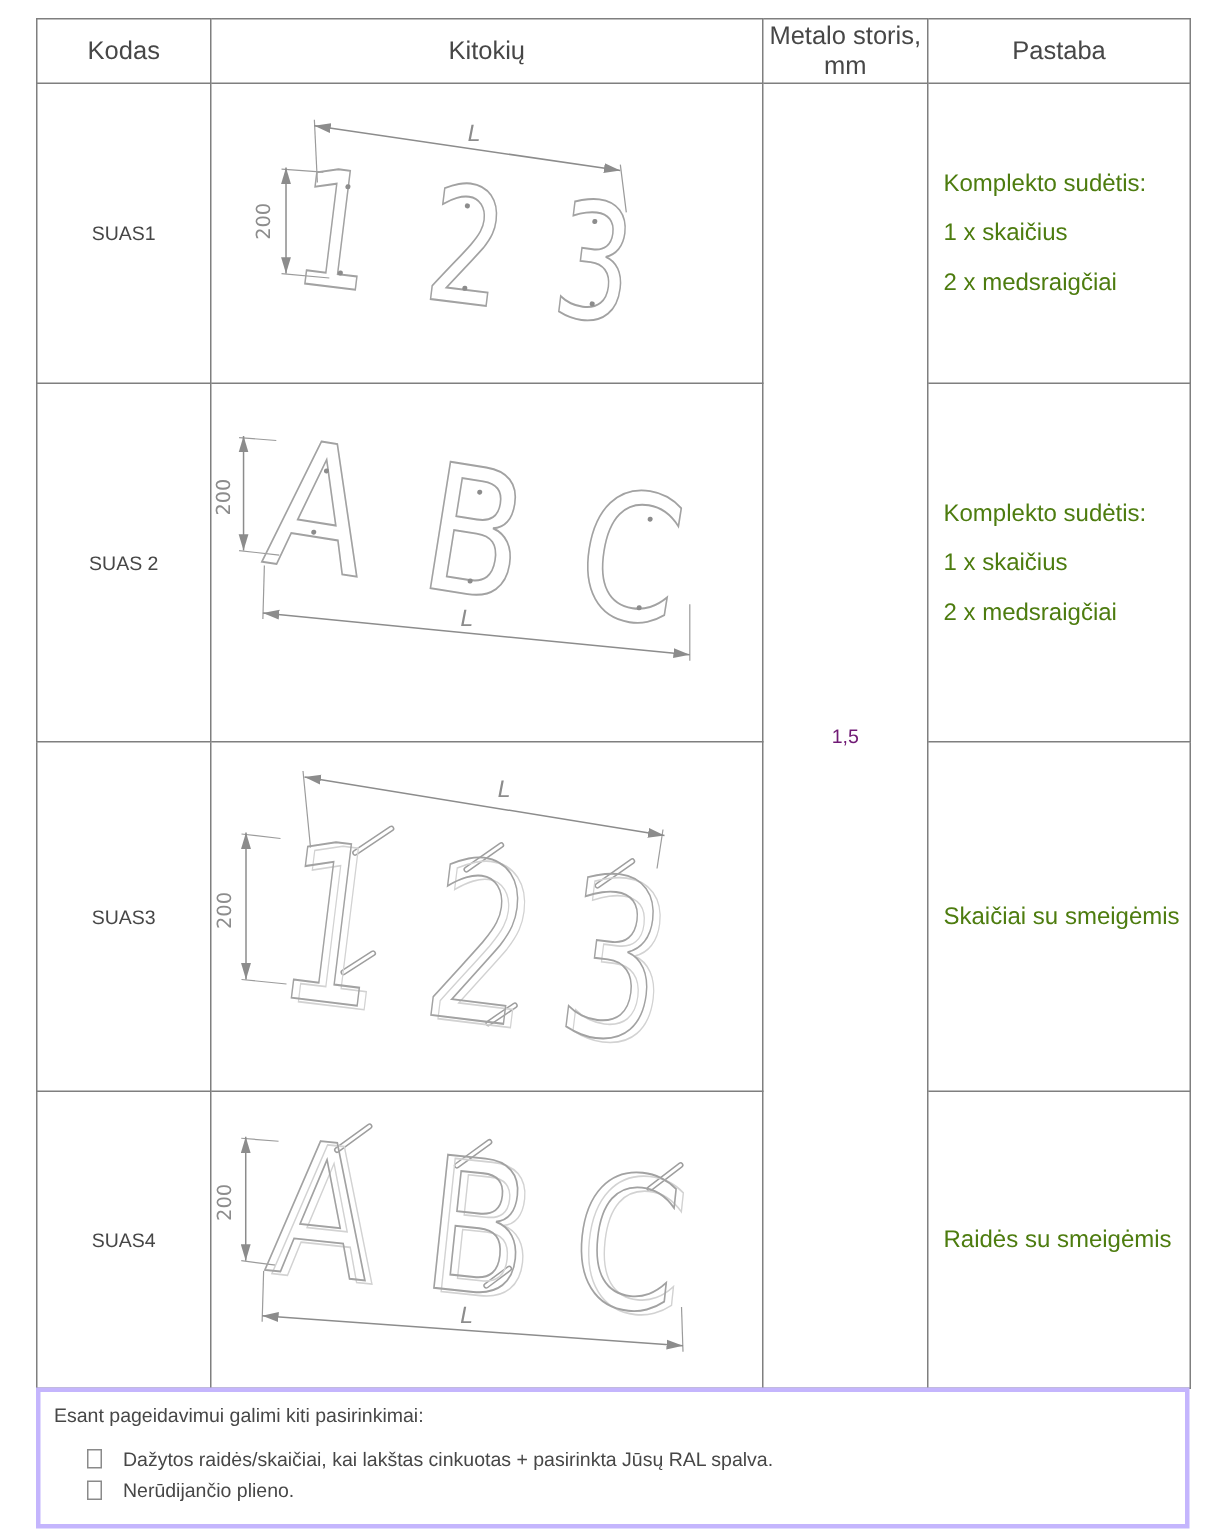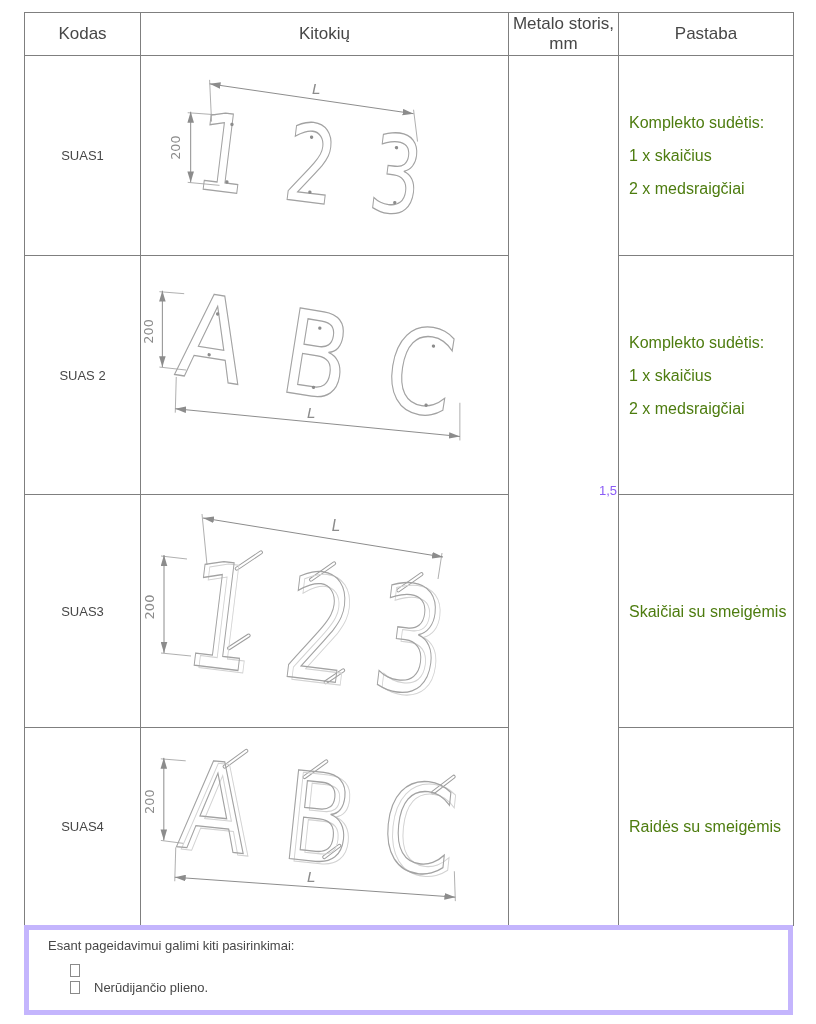--- a/index.html
+++ b/index.html
@@ -4,40 +4,40 @@
 <style>
   html,body{margin:0;padding:0;background:#ffffff;}
   body{width:816px;height:1024px;position:relative;font-family:"Liberation Sans",sans-serif;color:#474747;}
   .sheet{position:absolute;left:24px;top:12px;width:769px;}
   table.spec{border-collapse:collapse;table-layout:fixed;width:769px;}
   table.spec th,table.spec td{border:1px solid #7f7f7f;overflow:hidden;}
   table.spec th{height:27px;font-weight:normal;font-size:17px;color:#474747;text-align:center;}
   .code-cell{text-align:center;vertical-align:middle;font-size:13px;color:#474747;}
   .drawing-cell{padding:0;vertical-align:top;}
   .drawing-cell svg{display:block;}
-  .thickness-cell{text-align:right;vertical-align:middle;font-size:13px;color:#8b5cf6;}
+  .thickness-cell{text-align:center;vertical-align:middle;font-size:13px;color:#701a75;}
   .note-cell{vertical-align:middle;font-size:16px;color:#4d7c0f;padding:0 6px 0 10px;}
   .note-line{margin:16px 0;line-height:17px;}
   .note-line:first-child{margin-top:0;}
   .note-line:last-child{margin-bottom:0;}
   .note-cell .single{margin:0;}
 
   
   .glyph{font-family:"DejaVu Sans",sans-serif;fill:none;stroke:#a2a2a2;stroke-width:1.3px;}
   .glyph-shadow{font-family:"DejaVu Sans",sans-serif;fill:none;stroke:#d2d2d2;stroke-width:1.1px;}
   .dimline{stroke:#8c8c8c;stroke-width:1;fill:none;}
   .extline{stroke:#9b9b9b;stroke-width:0.8;fill:none;}
   .dimL{font-family:"DejaVu Sans",sans-serif;font-style:italic;font-size:15px;fill:#8c8c8c;text-anchor:middle;}
   .dimN{font-family:"DejaVu Sans",sans-serif;font-size:13px;fill:#8c8c8c;text-anchor:middle;}
   .hole{fill:#8c8c8c;stroke:none;}
   .pin-outer{stroke:#9e9e9e;stroke-width:4;stroke-linecap:round;fill:none;}
   .pin-inner{stroke:#ffffff;stroke-width:2;stroke-linecap:round;fill:none;}
 
   
-  .options{border:5px solid #c4b5fd;margin-top:-1px;padding:7px 8px 12px 19px;font-size:13px;color:#474747;}
+  .options{border:3px solid #c4b5fd;margin-top:-1px;padding:7px 8px 12px 9px;font-size:13px;color:#474747;}
   .options-title{line-height:18px;}
   .options-list{margin-top:9px;}
   .option-item{display:flex;align-items:center;padding-left:22px;line-height:21px;}
   .tofu{display:inline-block;width:8px;height:11px;border:1px solid #8a8a8a;margin-right:14px;flex:none;}
 </style>
 </head>
 <body>
 
 <div class="sheet">
   <table class="spec">
@@ -228,20 +228,21 @@
       </td>
     </tr>
   </tbody>
     </table>
 
   <div class="options">
     <div class="options-title">Esant pageidavimui galimi kiti pasirinkimai:</div>
     <div class="options-list">
       <div class="option-item">
         <span class="tofu"></span>
+        <span>Dažytos raidės/skaičiai, kai lakštas cinkuotas + pasirinkta Jūsų RAL spalva.</span>
       </div>
       <div class="option-item">
         <span class="tofu"></span>
         <span>Nerūdijančio plieno.</span>
       </div>
     </div>
   </div>
 </div>
 
 </body></html>

